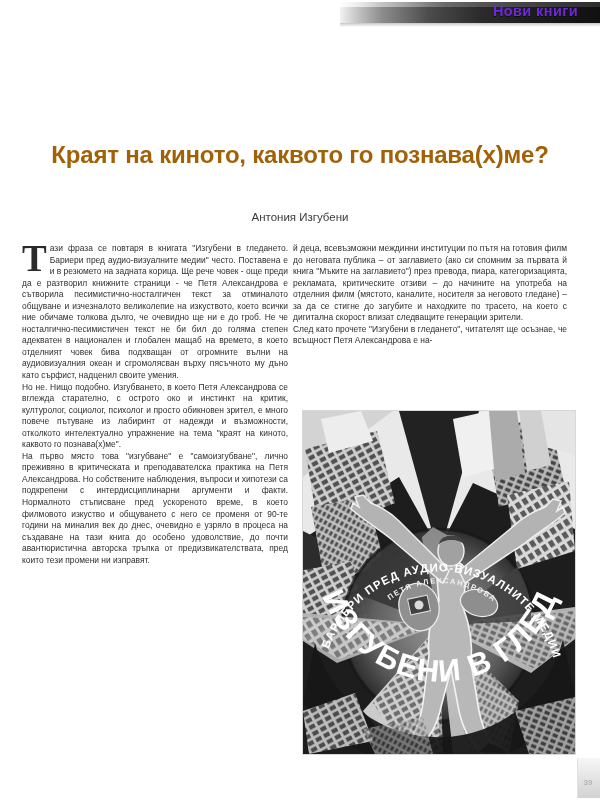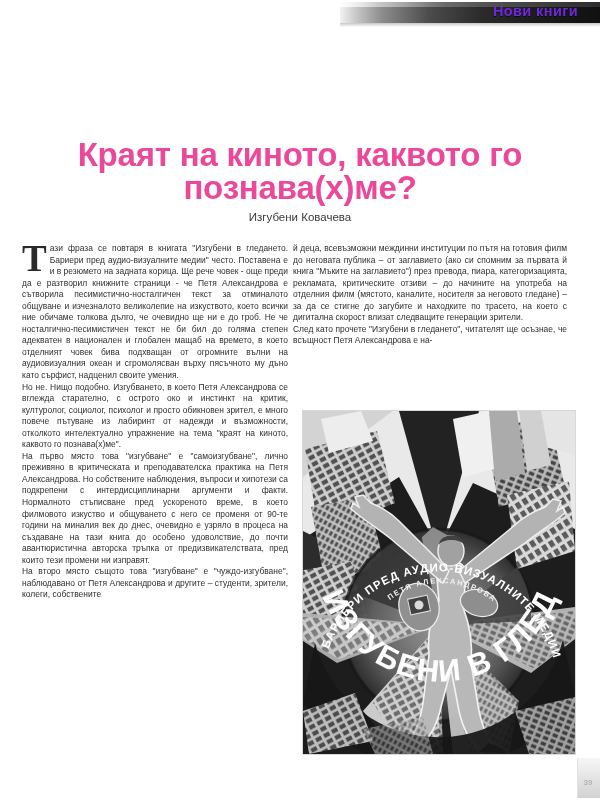--- a/index.html
+++ b/index.html
@@ -28,22 +28,22 @@
     white-space:nowrap;
   }
   .header-shadow{
     position:absolute;left:340px;top:23px;width:260px;height:4px;
     background:linear-gradient(to bottom,rgba(0,0,0,.22),rgba(0,0,0,0));
   }
   
   .title{
     position:absolute;left:40px;top:138px;width:520px;
     text-align:center;
-    font-size:33px;font-weight:bold;line-height:33px;
-    color:#ec4899;letter-spacing:-0.2px;
+    font-size:24px;font-weight:bold;line-height:33px;
+    color:#a16207;letter-spacing:-0.2px;
   }
   .byline{
     position:absolute;left:40px;top:211px;width:520px;
     text-align:center;font-size:11.5px;color:#3a3a3a;
   }
   
   .col{
     position:absolute;top:243px;
     font-size:8.45px;line-height:11.55px;
     text-align:justify;
@@ -83,27 +83,26 @@
 </head>
 <body>
 
 <div class="header-bar">
   <div class="hl"></div>
 </div>
 <div class="header-shadow"></div>
 <div class="header-title">Нови книги</div>
 
 <div class="title">Краят на киното, каквото го познава(х)ме?</div>
-<div class="byline">Изгубени Ковачева</div>
+<div class="byline">Антония Изгубени</div>
 
 <div class="col col-left">
   <p><span class="dropcap">Т</span><span>ази фраза се повтаря в книгата "Изгубени в гледането. Бариери пред аудио-визуалните медии" често. Поставена е и в резюмето на задната корица. Ще рече човек - още преди да е разтворил книжните страници - че Петя Александрова е сътворила песимистично-носталгичен текст за отминалото общуване и изчезналото великолепие на изкуството, което всички ние обичаме толкова дълго, че очевидно ще ни е до гроб. Не че носталгично-песимистичен текст не би бил до голяма степен адекватен в национален и глобален мащаб на времето, в което отделният човек бива подхващан от огромните вълни на аудиовизуалния океан и сгромолясван върху пясъчното му дъно като сърфист, надценил своите умения.</span></p>
   <p>Но не. Нищо подобно. Изгубването, в което Петя Александрова се вглежда старателно, с острото око и инстинкт на критик, културолог, социолог, психолог и просто обикновен зрител, е много повече пътуване из лабиринт от надежди и възможности, отколкото интелектуално упражнение на тема "краят на киното, каквото го познава(х)ме".</p>
   <p>На първо място това "изгубване" е "самоизгубване", лично преживяно в критическата и преподавателска практика на Петя Александрова. Но собствените наблюдения, въпроси и хипотези са подкрепени с интердисциплинарни аргументи и факти. Нормалното стъписване пред ускореното време, в което филмовото изкуство и общуването с него се променя от 90-те години на миналия век до днес, очевидно е узряло в процеса на създаване на тази книга до особено удоволствие, до почти авантюристична авторска тръпка от предизвикателствата, пред които тези промени ни изправят.</p>
-  <p>На второ място същото това "изгубване" е "чуждо-изгубване", наблюдавано от Петя Александрова и другите – студенти, зрители, колеги, собствените</p>
 </div>
 
 <div class="col col-right">
   <p>й деца, всевъзможни междинни институции по пътя на готовия филм до неговата публика – от заглавието (ако си спомним за първата й книга "Мъките на заглавието") през превода, пиара, категоризацията, рекламата, критическите отзиви – до начините на употреба на отделния филм (мястото, каналите, носителя за неговото гледане) – за да се стигне до загубите и находките по трасето, на което с дигитална скорост влизат следващите генерации зрители.</p>
   <p>След като прочете "Изгубени в гледането", читателят ще осъзнае, че всъщност Петя Александрова е на-</p>
 </div>
 
 <div class="cover">
 <svg width="272" height="343" viewBox="0 0 272 343" xmlns="http://www.w3.org/2000/svg">
   <defs>

